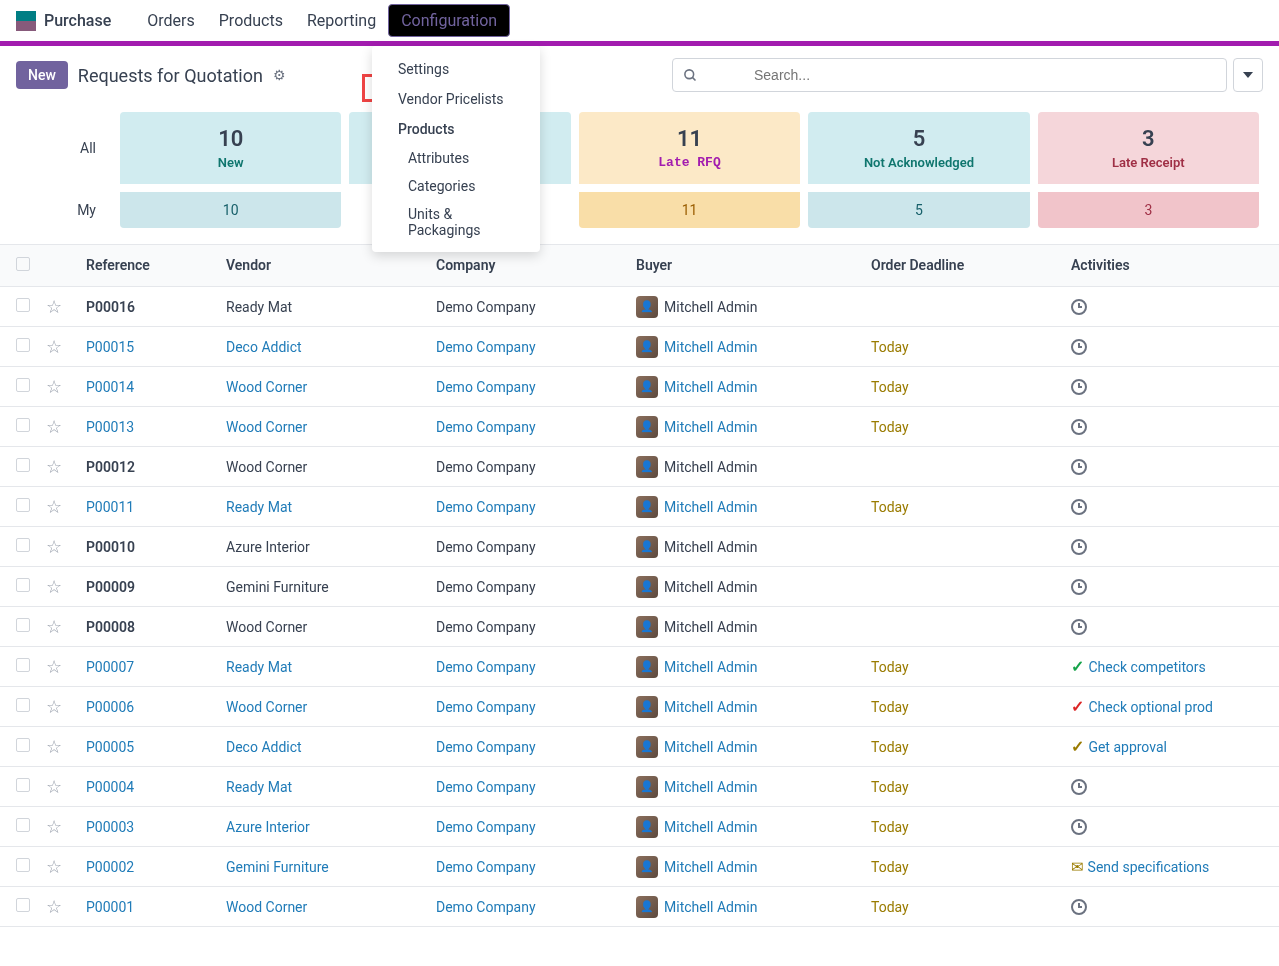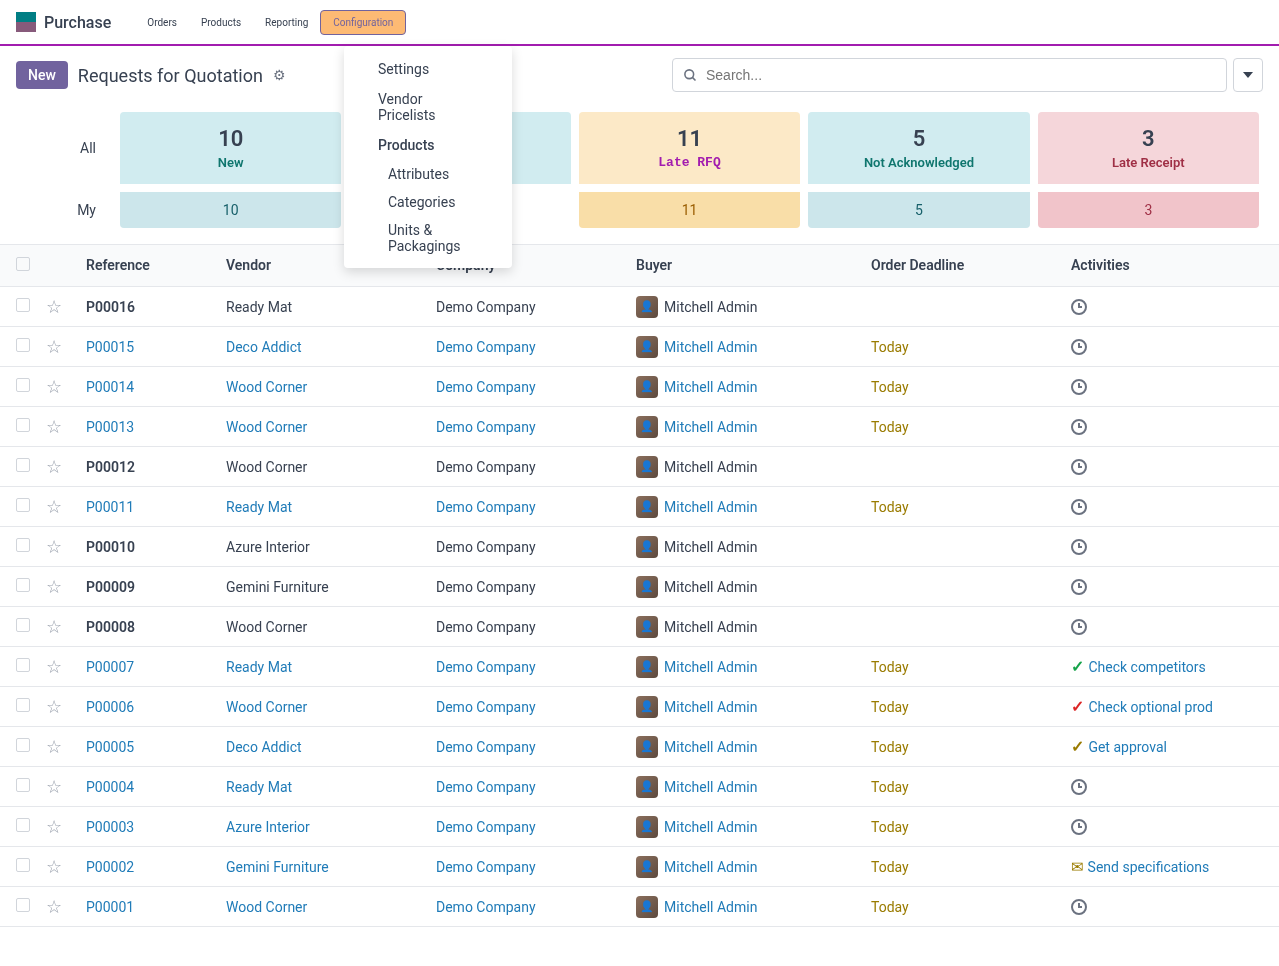--- a/index.html
+++ b/index.html
@@ -1,32 +1,32 @@
 <!DOCTYPE html>
 <html><head>
 <meta charset="utf-8">
 <style>
 * { box-sizing: border-box; margin: 0; padding: 0; }
 body { font-family: -apple-system, BlinkMacSystemFont, "Segoe UI", Roboto, sans-serif; font-size: 14px; color: #374151; background: #fff; }
-.navbar { display: flex; align-items: center; padding: 0 16px; height: 46px; border-bottom: 2px solid #a21caf; }
+.navbar { display: flex; align-items: center; padding: 0 16px; height: 46px; border-bottom: 5px solid #a21caf; }
 .logo { width: 20px; height: 20px; margin-right: 8px; display: inline-block; }
 .logo-top { display: block; width: 20px; height: 10px; background: #017e84; }
 .logo-bot { display: block; width: 20px; height: 10px; background: #875a7b; }
 .app-title { font-size: 16px; font-weight: 500; color: #374151; margin-right: 24px; }
-.nav-item { font-size: 10px; color: #374151; padding: 6px 12px; cursor: pointer; border-radius: 4px; }
-.nav-item.active { border: 1px solid #71639e; background: #fdba74; color: #71639e; }
+.nav-item { font-size: 16px; color: #374151; padding: 6px 12px; cursor: pointer; border-radius: 4px; }
+.nav-item.active { border: 1px solid #71639e; background: #000000; color: #71639e; }
 .breadcrumb-row { display: flex; align-items: center; padding: 12px 16px; gap: 10px; }
 .btn-new { background: #71639e; color: #fff; padding: 6px 12px; border-radius: 4px; font-size: 14px; cursor: pointer; font-weight: 500; }
 .breadcrumb-title { font-size: 18px; color: #374151; }
 .gear { color: #6b7280; font-size: 14px; }
 .search-wrap { margin-left: auto; display: flex; align-items: center; }
-.search-box { display: flex; align-items: center; border: 1px solid #d1d5db; border-radius: 4px; width: 555px; height: 34px; padding: 0 10px; background: #fff; }
+.search-box { display: flex; align-items: center; border: 1px solid #d1d5db; border-radius: 4px; width: 555px; height: 34px; padding: 0 10px; background: #fff; gap: 48px; }
 .search-box input { border: none; outline: none; flex: 1; font-size: 14px; color: #374151; padding-left: 8px; }
 .search-caret { border: 1px solid #d1d5db; border-radius: 4px; width: 30px; height: 34px; margin-left: 6px; display: flex; align-items: center; justify-content: center; cursor: pointer; }
-.dropdown-menu { position: absolute; top: 46px; left: 344px; background: #fff; box-shadow: 0 4px 12px rgba(0,0,0,0.15); border-radius: 4px; width: 168px; padding: 8px 16px; z-index: 100; }
+.dropdown-menu { position: absolute; top: 46px; left: 372px; background: #fff; box-shadow: 0 4px 12px rgba(0,0,0,0.15); border-radius: 4px; width: 168px; padding: 8px 8px; z-index: 100; }
 .dropdown-item { padding: 7px 18px; font-size: 14px; color: #374151; cursor: pointer; }
 .dropdown-header { padding: 7px 18px; font-size: 14px; color: #374151; font-weight: 500; }
 .dropdown-sub { padding: 6px 18px 6px 28px; font-size: 14px; color: #374151; cursor: pointer; }
 .highlight-box { position: absolute; border: 3px solid #ef4444; pointer-events: none; }
 .stats-section { padding: 0 16px 16px 16px; border-bottom: 1px solid #e5e7eb; }
 .stats-row { display: flex; align-items: stretch; margin-top: 8px; }
 .stats-label { width: 100px; display: flex; align-items: center; justify-content: flex-end; padding-right: 20px; color: #374151; font-size: 14px; }
 .stat-card { flex: 1; margin: 0 4px; text-align: center; padding: 14px 0; border-radius: 4px 4px 0 0; }
 .stat-card.new { background: #d1ecf0; }
 .stat-card.new2 { background: #d1ecf0; }

